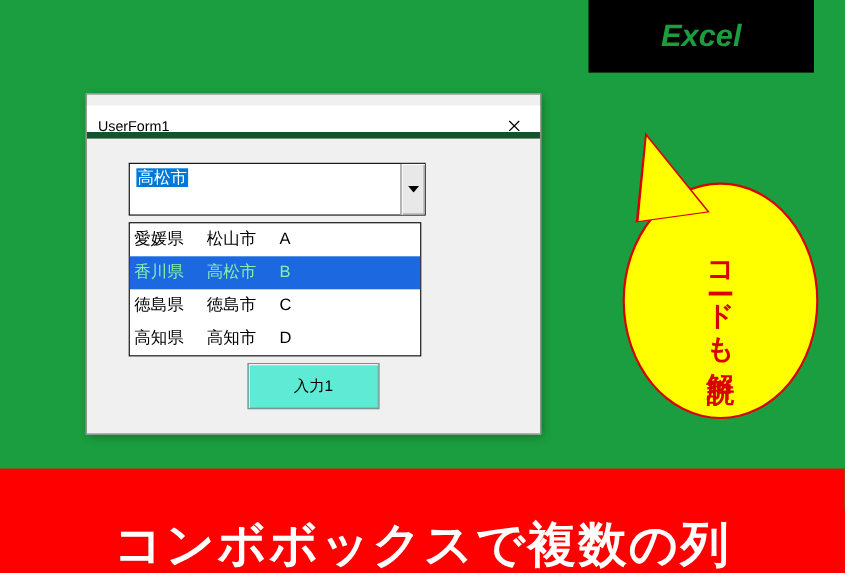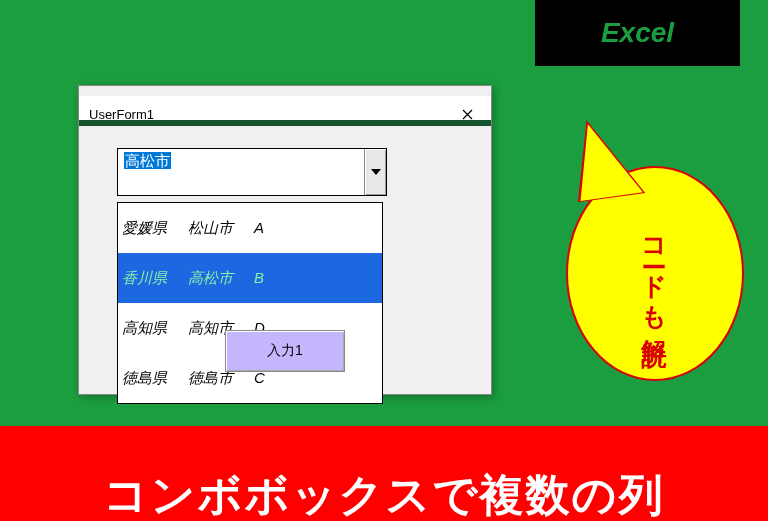--- a/index.html
+++ b/index.html
@@ -105,38 +105,37 @@
       top: 54px;
       left: 0;
       width: 266px;
       background: #fff;
       border: 1px solid #000;
     }
     .combo-row {
       display: flex;
       font-size: 15px;
       line-height: 18px;
-      padding: 16px 4px;
-      font-style: italic;
+      padding: 6px 4px;
     }
     .combo-row.selected {
       background: #1b68e0;
       color: #86efac;
     }
     .combo-col1 { width: 66px; }
     .combo-col2 { width: 66px; }
     .combo-col3 { flex: 1; }
     .input-button {
       position: absolute;
       bottom: 32px;
       left: 50%;
       transform: translateX(-50%);
       width: 120px;
       height: 42px;
-      background: #c4b5fd;
+      background: #5eead4;
       border: 1px solid #888;
       box-shadow: inset 1px 1px 0 #fff, inset -1px -1px 0 #aaa;
       display: flex;
       align-items: center;
       justify-content: center;
       font-size: 14px;
       cursor: pointer;
     }
     .speech-bubble {
       position: absolute;
@@ -240,28 +239,28 @@
             <span class="combo-col1">愛媛県</span>
             <span class="combo-col2">松山市</span>
             <span class="combo-col3">A</span>
           </div>
           <div class="combo-row selected">
             <span class="combo-col1">香川県</span>
             <span class="combo-col2">高松市</span>
             <span class="combo-col3">B</span>
           </div>
           <div class="combo-row">
+            <span class="combo-col1">徳島県</span>
+            <span class="combo-col2">徳島市</span>
+            <span class="combo-col3">C</span>
+          </div>
+          <div class="combo-row">
             <span class="combo-col1">高知県</span>
             <span class="combo-col2">高知市</span>
             <span class="combo-col3">D</span>
-          </div>
-          <div class="combo-row">
-            <span class="combo-col1">徳島県</span>
-            <span class="combo-col2">徳島市</span>
-            <span class="combo-col3">C</span>
           </div>
         </div>
     </div>
     <div class="input-button">
       <span>入力1</span>
     </div>
   </div>
 </div>
 
 <div class="speech-bubble">

